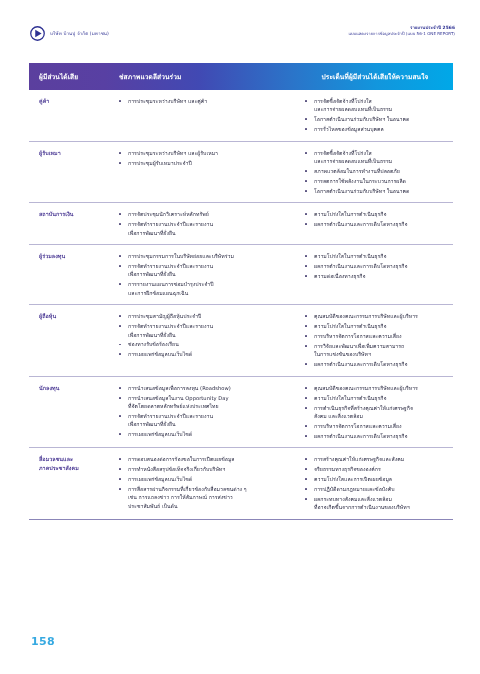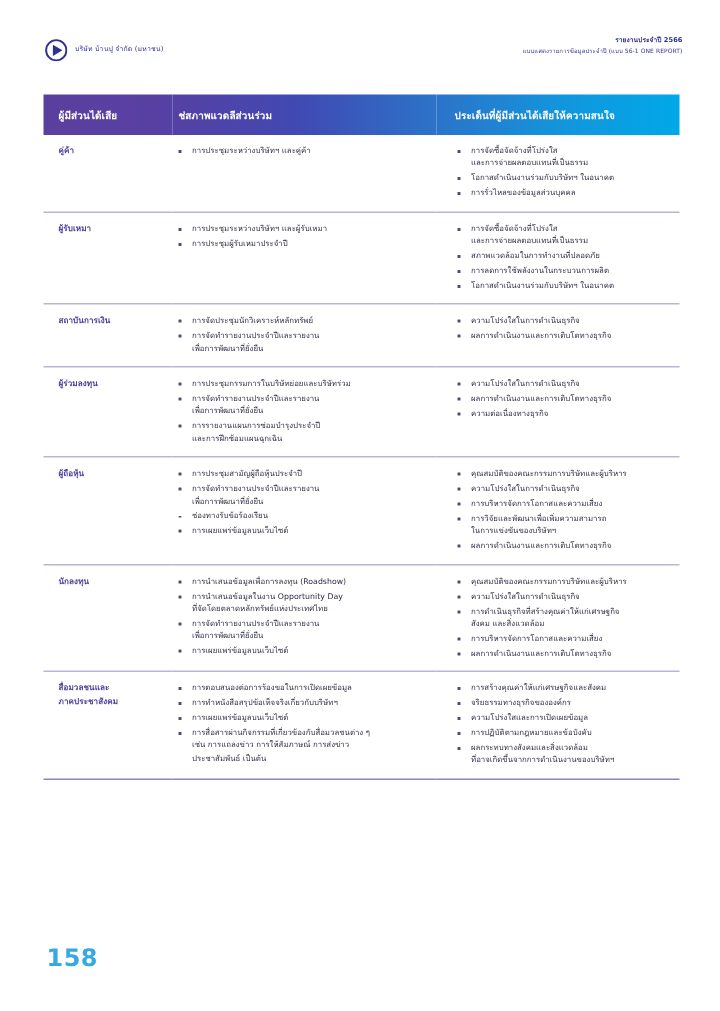--- a/index.html
+++ b/index.html
@@ -106,21 +106,21 @@
         #5b3f9e 0%,
         #5840a3 18%,
         #4149b3 40%,
         #2b74c9 62%,
         #1296dd 82%,
         #00a8e8 100%);
   }
 
   thead th.col-a { padding-left: 10px; }
   thead th.col-b { padding-left: 4px; }
-  thead th.col-c { padding-left: 12px; }
+  thead th.col-c { padding-left: 12px; text-align: center; }
 
   col.c-a { width: 86px; }
   col.c-b { width: 176px; }
   col.c-c { width: 162px; }
 
   tbody tr { vertical-align: top; }
 
   tbody td {
     border-bottom: 0.7px solid #b9b6d4;
     padding: 7px 4px 7px 0;
@@ -173,21 +173,21 @@
     border-radius: 0.4px;
   }
 
   .li-line { display: block; }
 
   
   .page-number {
     position: absolute;
     left: 31px;
     bottom: 26px;
-    font-size: 16px;
+    font-size: 11px;
     font-weight: bold;
     color: #36a9e1;
     letter-spacing: 0.3px;
     margin-top: 16px;
   }
 </style>
 </head>
 <body>
 
 <div class="page">

